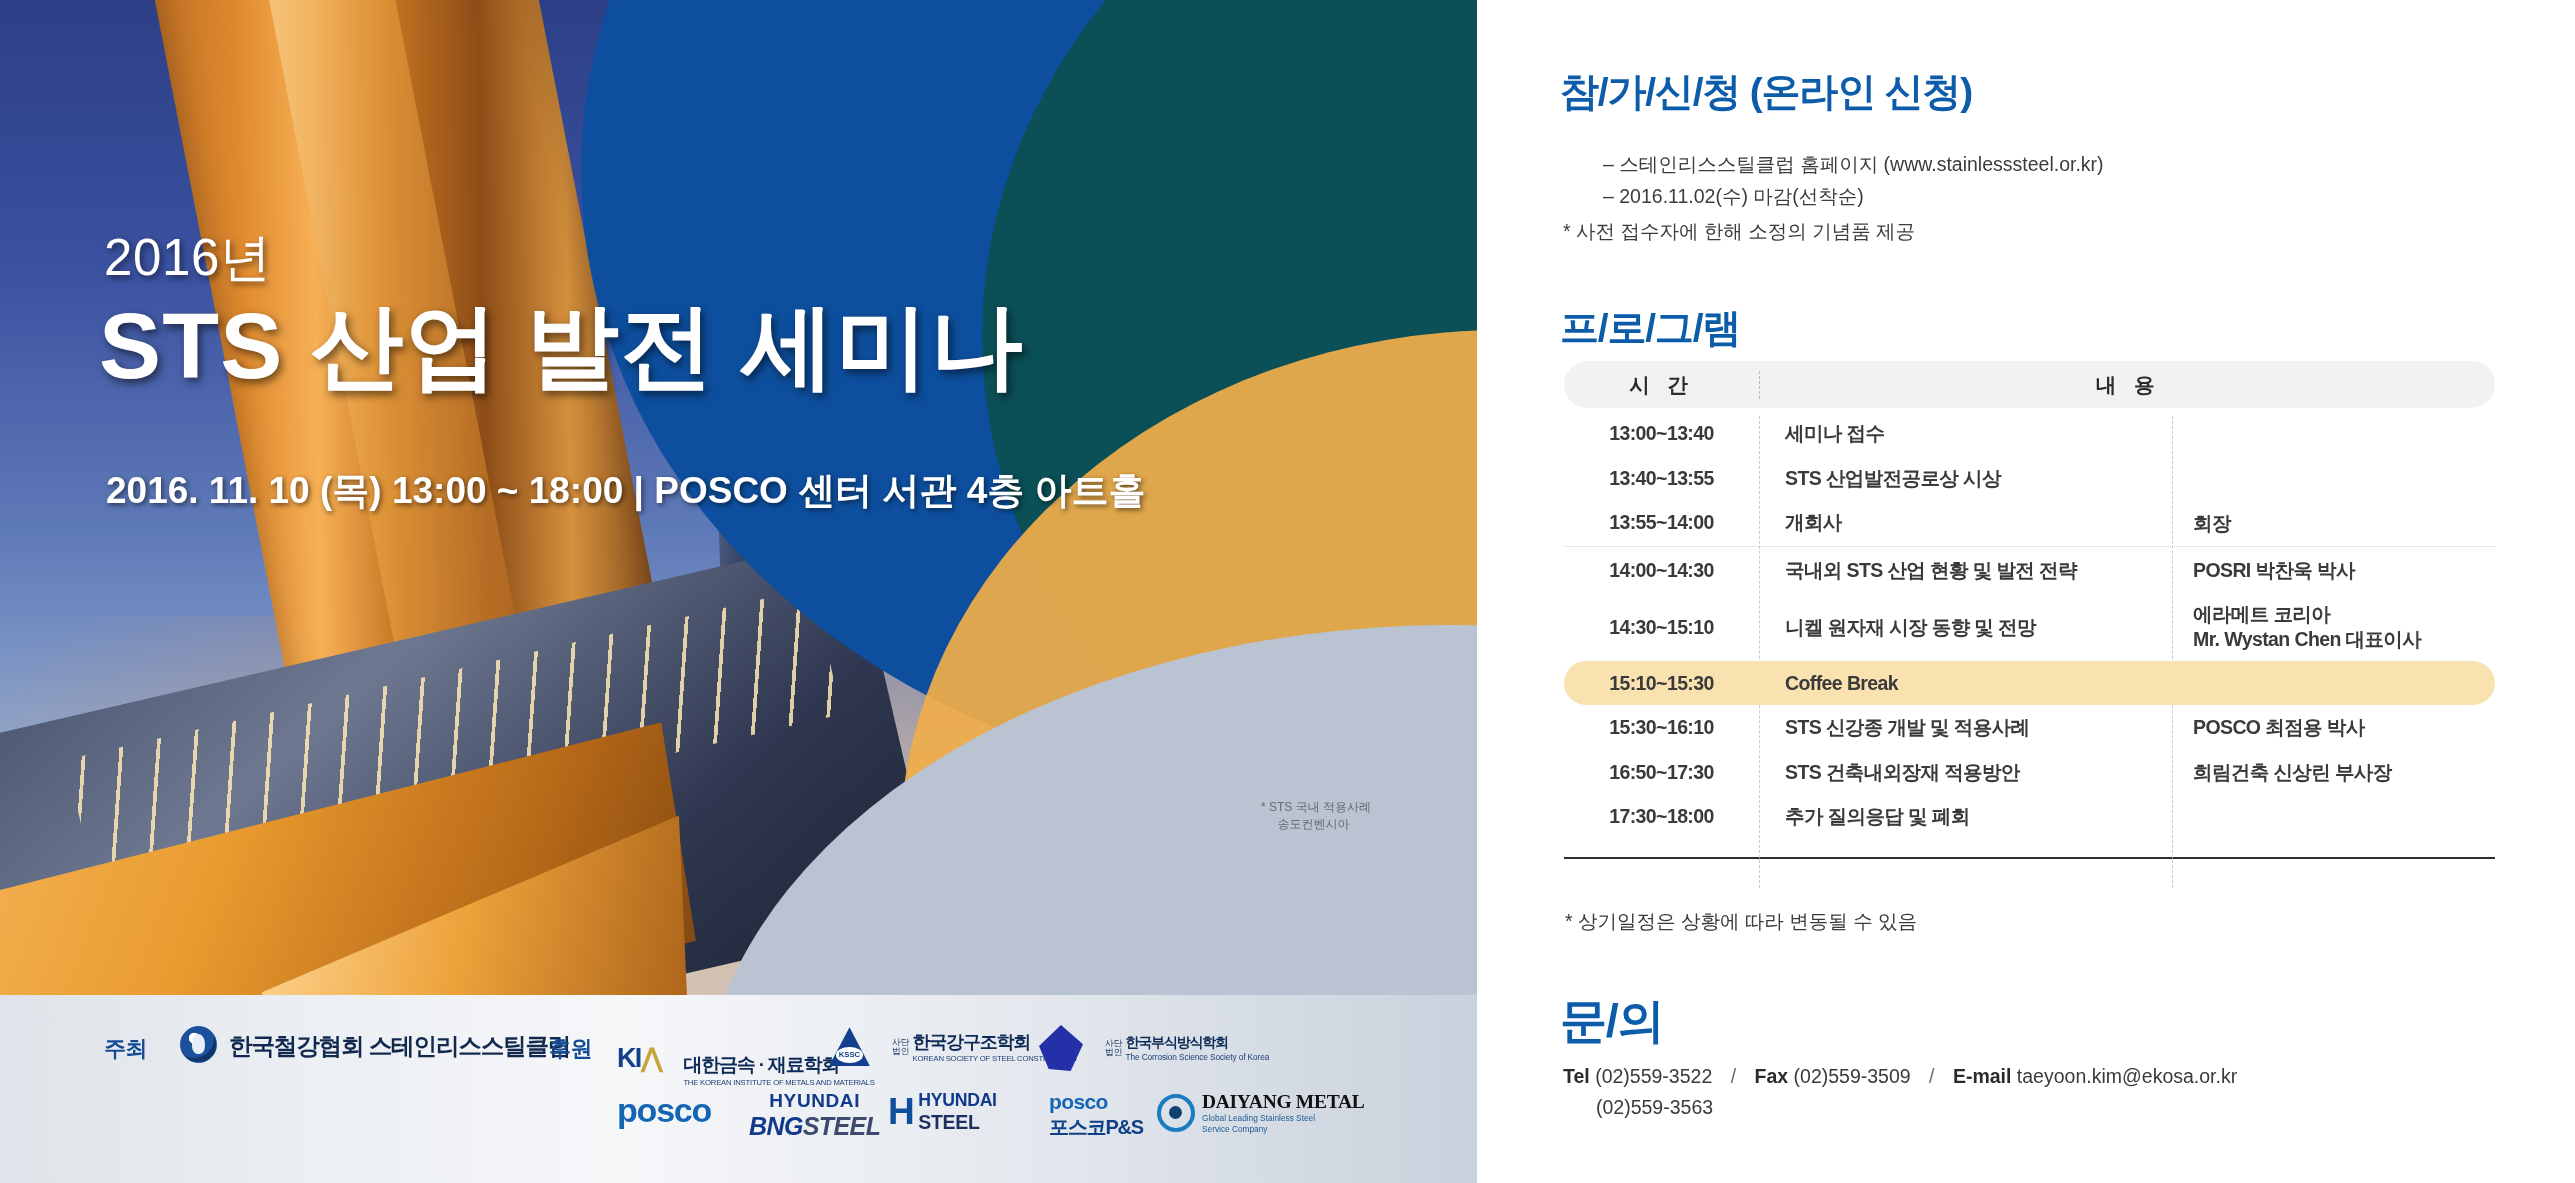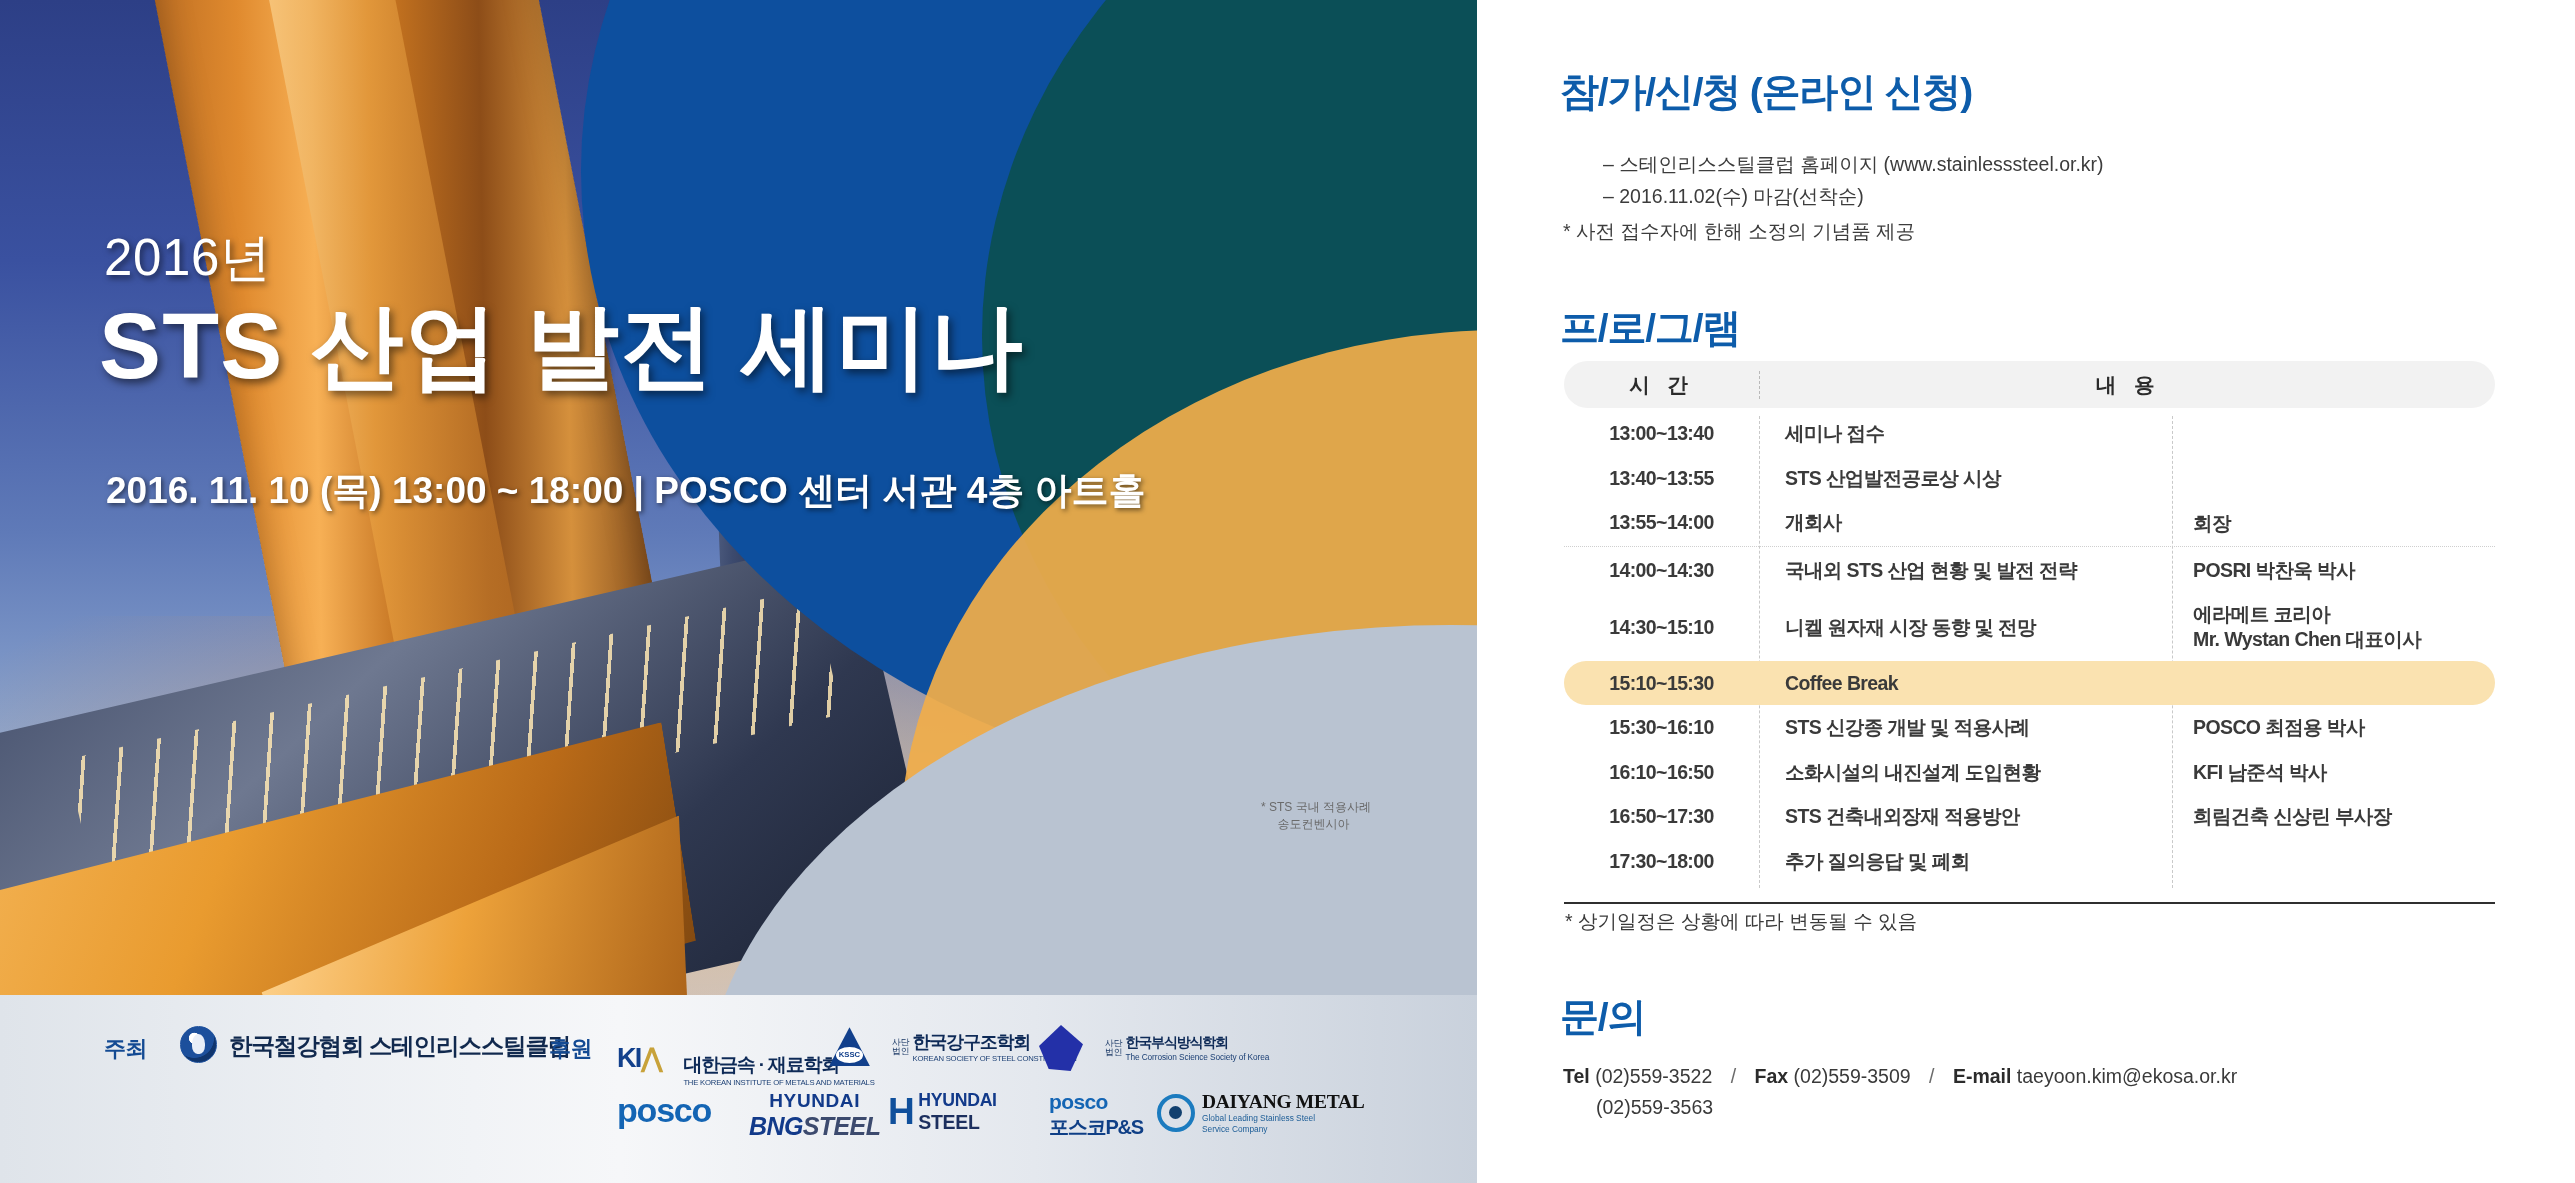--- a/index.html
+++ b/index.html
@@ -197,21 +197,21 @@
   .right{
     position:absolute;left:1477px;top:0;width:1099px;height:1184px;background:#fff;
   }
   .divider{position:absolute;left:1477px;top:0;width:1.8px;height:1184px;background:#d3d3d3;}
 
   .sec-head{
     color:#0d5caa;font-weight:700;letter-spacing:-1.2px;white-space:nowrap;
   }
   #apply-head{position:absolute;left:83px;top:65px;font-size:39px;}
   #program-head{position:absolute;left:83px;top:301px;font-size:39px;}
-  #contact-head{position:absolute;left:83px;top:990px;font-size:39px;}
+  #contact-head{position:absolute;left:83px;top:990px;font-size:47px;}
 
   .apply-list{position:absolute;left:86px;top:140px;width:920px;}
   .apply-list li{
     list-style:none;color:#3c3c3c;font-size:19.5px;line-height:1.62;white-space:nowrap;
   }
   #apply-note{position:absolute;left:86px;top:218px;color:#3c3c3c;font-size:19.5px;}
 
   
   .ptable{position:absolute;left:87px;top:361px;width:931px;}
   .thead{
@@ -404,25 +404,20 @@
           <div class="time">15:10~15:30</div>
           <div class="body">Coffee Break</div>
           <div class="who"></div>
         </div>
         <div class="trow">
           <div class="time">15:30~16:10</div>
           <div class="body">STS 신강종 개발 및 적용사례</div>
           <div class="who">POSCO 최점용 박사</div>
         </div>
         <div class="trow">
-          <div class="time">16:10~16:50</div>
-          <div class="body">소화시설의 내진설계 도입현황</div>
-          <div class="who">KFI 남준석 박사</div>
-        </div>
-        <div class="trow">
           <div class="time">16:50~17:30</div>
           <div class="body">STS 건축내외장재 적용방안</div>
           <div class="who">희림건축 신상린 부사장</div>
         </div>
         <div class="trow">
           <div class="time">17:30~18:00</div>
           <div class="body">추가 질의응답 및 폐회</div>
           <div class="who"></div>
         </div>
       </div>

